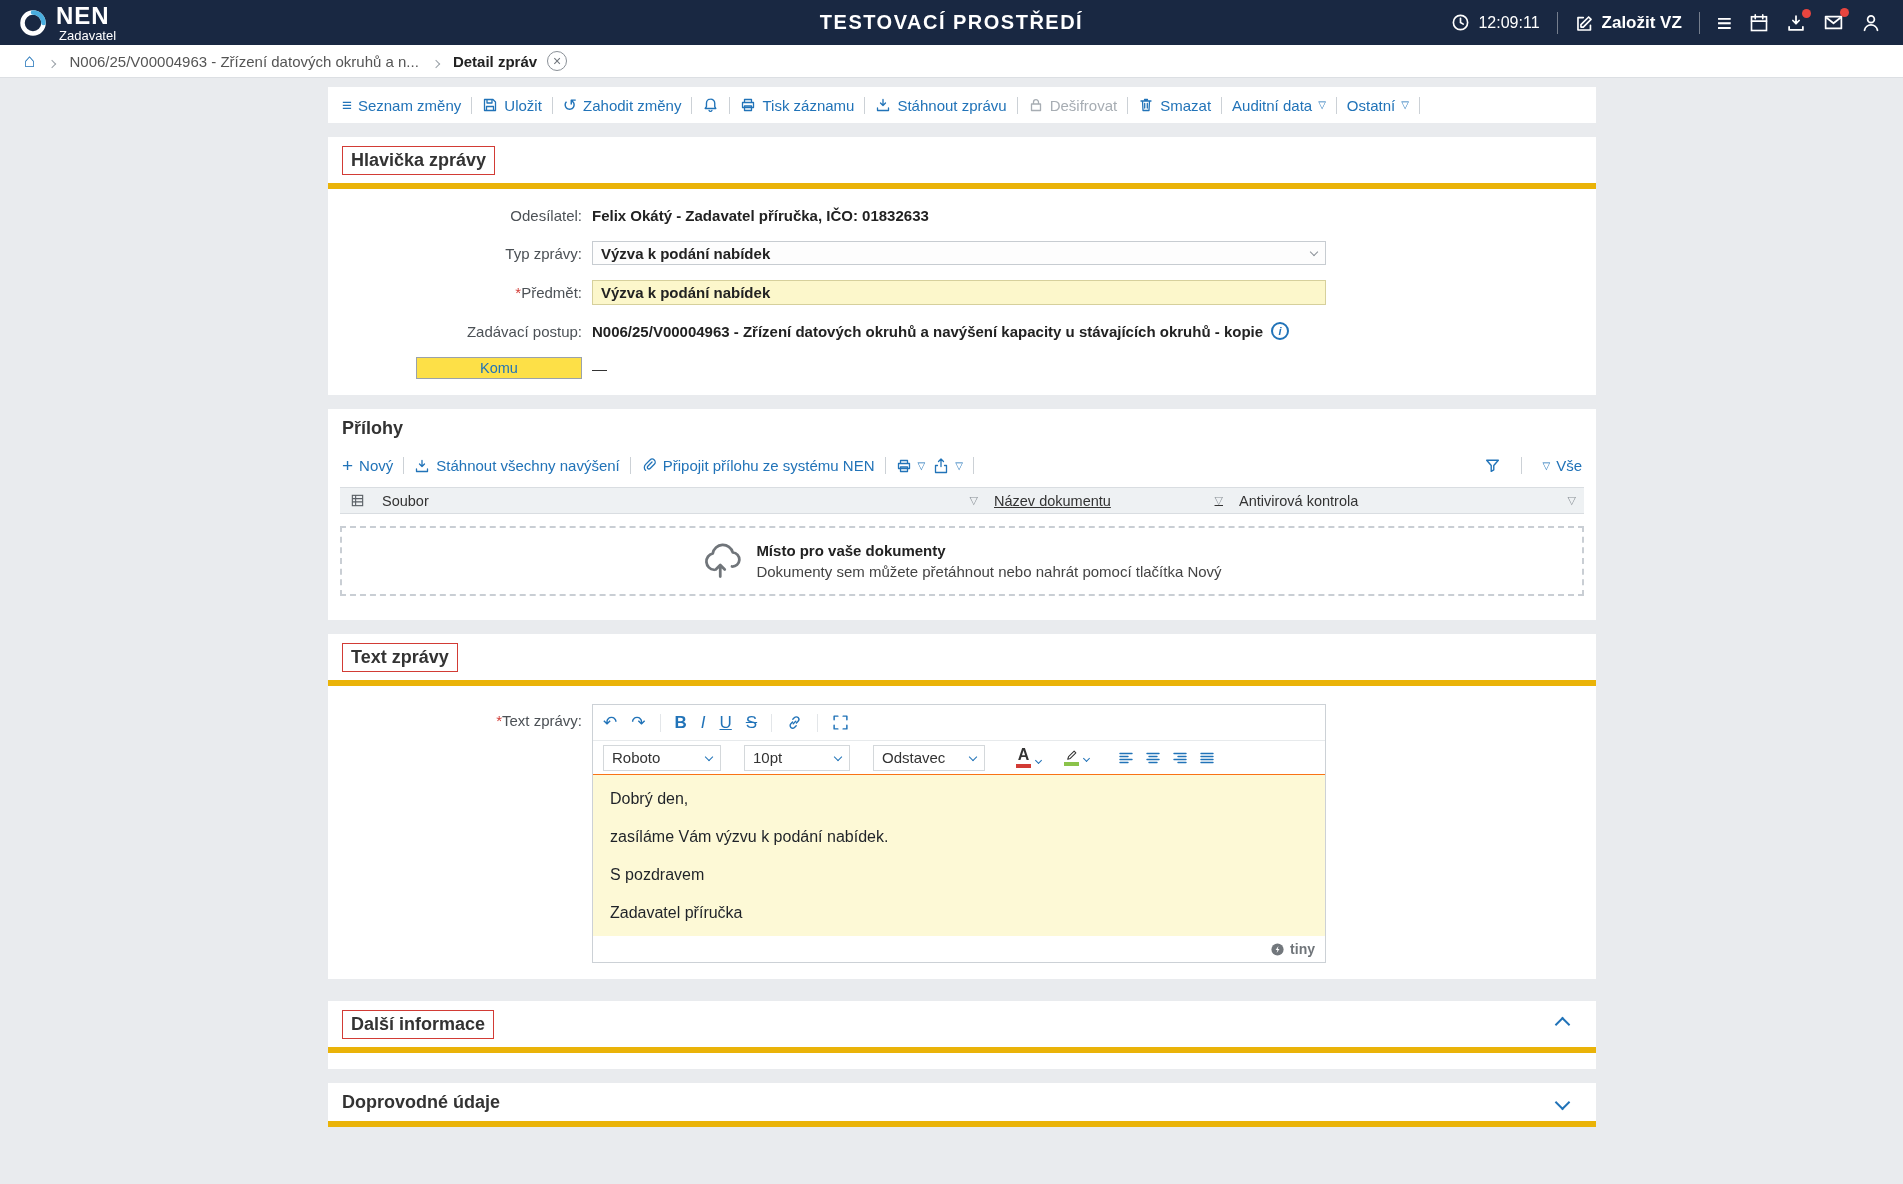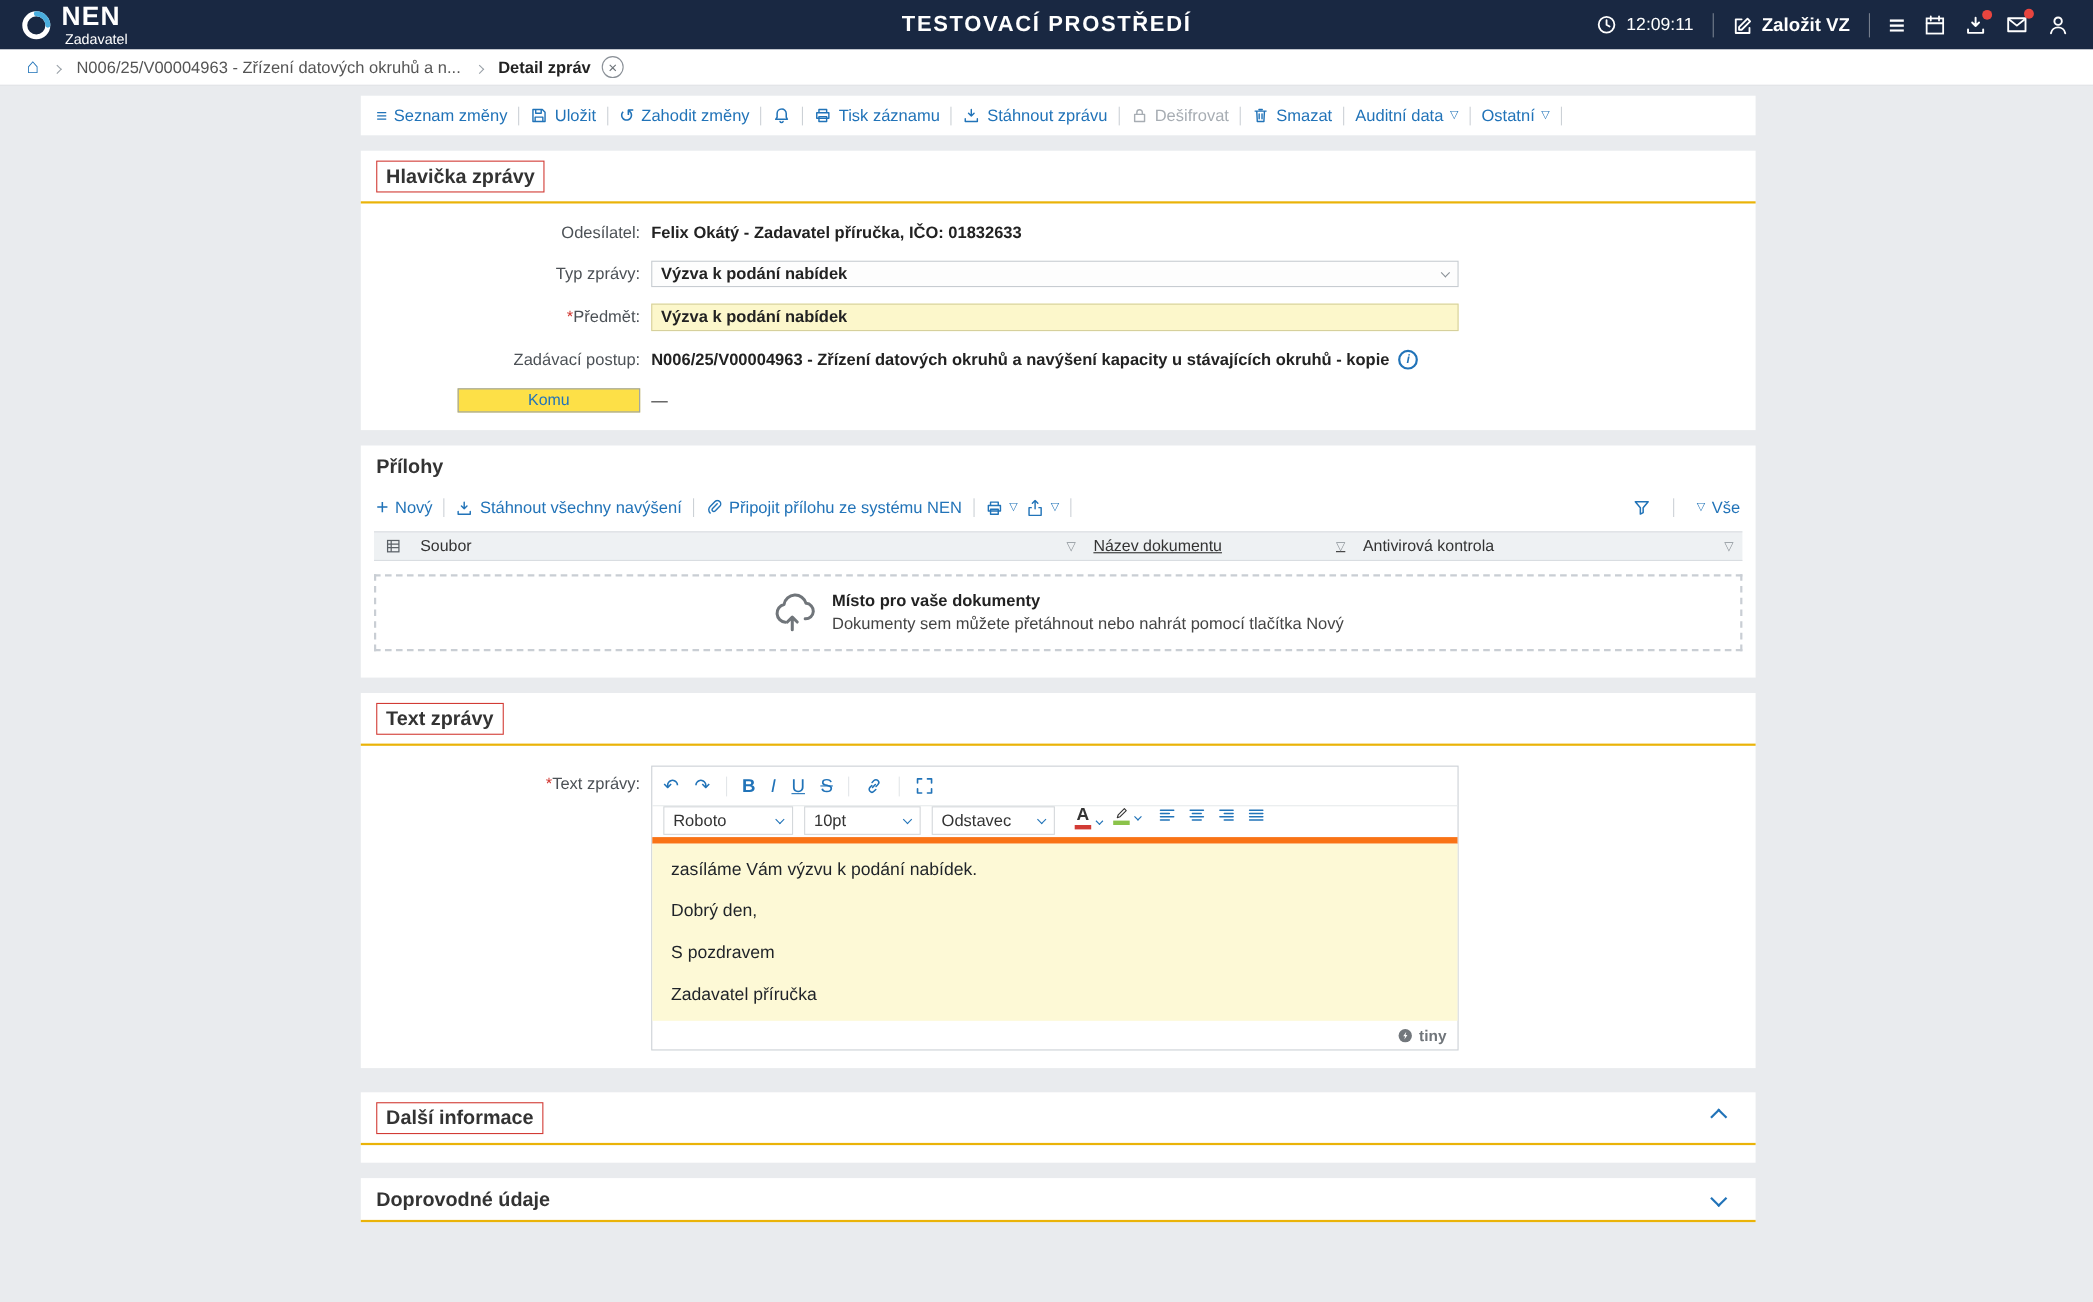--- a/index.html
+++ b/index.html
@@ -68,21 +68,21 @@
   .cmd.disabled { color:#a7adb3; cursor:default; }
   .vsep { width:1px; height:17px; background:#ccd1d6; margin:0 10px; flex:none; }
   .caret-sm { font-size:10px; line-height:1; }
   .glyph-icon { font-size:17px; line-height:1; }
 
   
   .panel { background:#fff; margin-top:14px; padding-bottom:16px; }
   .panel.nofoot { padding-bottom:0; }
   .panel-head {
     display:flex; align-items:center; padding:9px 14px 8px;
-    border-bottom:2px solid #eab308;
+    border-bottom:6px solid #eab308;
   }
   .panel-head.nounder { border-bottom:none; }
   .panel-title { font-size:18px; font-weight:bold; color:#333; }
   .panel-title.redbox { border:1.5px solid #d23b35; padding:3px 8px; }
   .panel-chev { margin-left:auto; margin-right:14px; color:#2173b8; cursor:pointer; }
   .panel-chev .chev { width:11px; height:11px; border-width:2.5px; }
 
   
   .frow { display:flex; align-items:center; margin-top:15px; min-height:22px; }
   .frow.top { align-items:flex-start; }
@@ -139,21 +139,21 @@
   
   .editor { width:734px; border:1px solid #ccd1d6; background:#fff; }
   .ed-tb1 { height:36px; display:flex; align-items:center; padding:0 10px; gap:14px; color:#2173b8; border-bottom:1px solid #e7eaec; }
   .ed-btn { cursor:pointer; display:flex; align-items:center; }
   .ed-letter { font-size:17px; color:#2173b8; }
   .ed-letter.b { font-weight:bold; }
   .ed-letter.i { font-style:italic; }
   .ed-letter.u { text-decoration:underline; }
   .ed-letter.s { text-decoration:line-through; }
   .ed-gsep { width:1px; height:18px; background:#e3e6e9; }
-  .ed-tb2 { height:34px; display:flex; align-items:flex-start; padding:0 10px; gap:10px; border-bottom:6px solid #f97316; }
+  .ed-tb2 { height:34px; display:flex; align-items:center; padding:0 10px; gap:23px; border-bottom:1px solid #f97316; }
   .ed-sel {
     height:26px; border:1px solid #d4d8db; display:flex; align-items:center;
     font-size:15px; color:#333; padding:0 8px; position:relative; cursor:pointer;
   }
   .ed-sel .chev { width:6px; height:6px; border-width:1.5px; color:#2173b8; margin-left:auto; margin-top:-2px; }
   .ed-sel.w1 { width:118px; } .ed-sel.w2 { width:106px; } .ed-sel.w3 { width:112px; }
   .ed-color { display:flex; align-items:flex-end; gap:5px; cursor:pointer; }
   .color-a { font-size:16px; font-weight:bold; color:#333; line-height:1; }
   .color-bar { width:15px; height:4px; margin-bottom:1px; }
   .color-bar.red { background:#d23b35; }
@@ -530,22 +530,22 @@
             <svg class="svgi" width="16" height="16" viewBox="0 0 16 16" fill="none" stroke="currentColor" stroke-width="1.4" stroke-linecap="round">
                 <path d="M2 3.5h12M6 6.5h8M2 9.5h12M6 12.5h8"></path>
               </svg>
             <svg class="svgi" width="16" height="16" viewBox="0 0 16 16" fill="none" stroke="currentColor" stroke-width="1.4" stroke-linecap="round">
                 <path d="M2 3.5h12M2 6.5h12M2 9.5h12M2 12.5h12"></path>
               </svg>
           </div>
         </div>
 
         <div class="ed-body">
+          <p>Dobrý den,</p>
           <p>zasíláme Vám výzvu k podání nabídek.</p>
-          <p>Dobrý den,</p>
           <p>S pozdravem</p>
           <p>Zadavatel příručka</p>
         </div>
 
         <div class="ed-status">
           <svg class="svgi" width="15" height="15" viewBox="0 0 16 16">
             <circle cx="8" cy="8" r="6.5" fill="#72777c"></circle>
             <path d="M9 4.3L6 8.6h1.9L7.1 11.7l3-4.3H8.3z" fill="#ffffff"></path>
           </svg>
           <span class="tiny-label">tiny</span>

